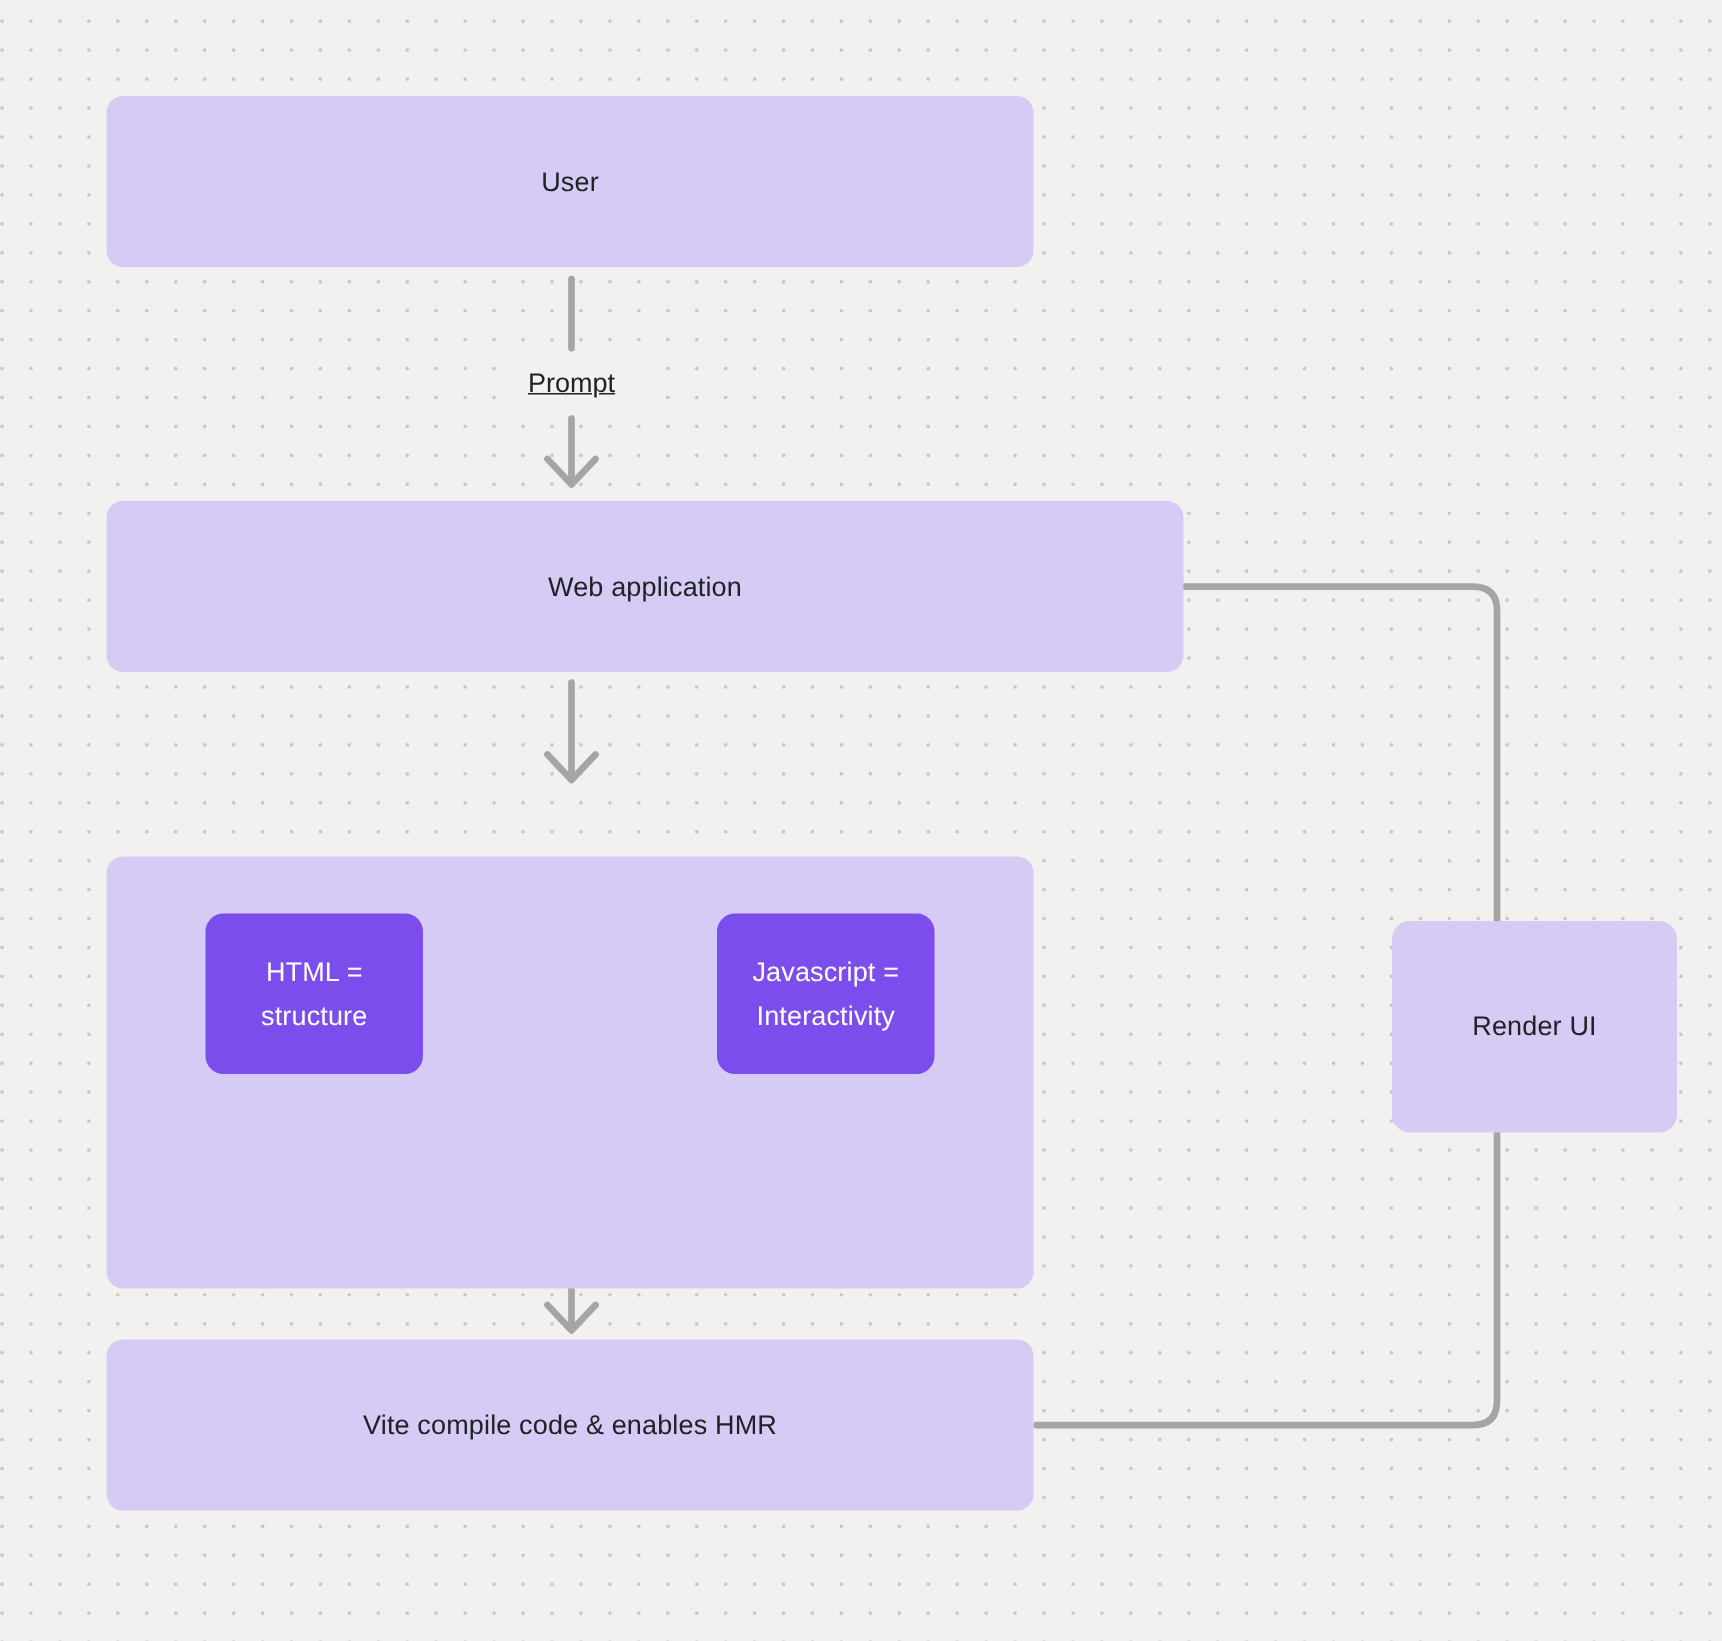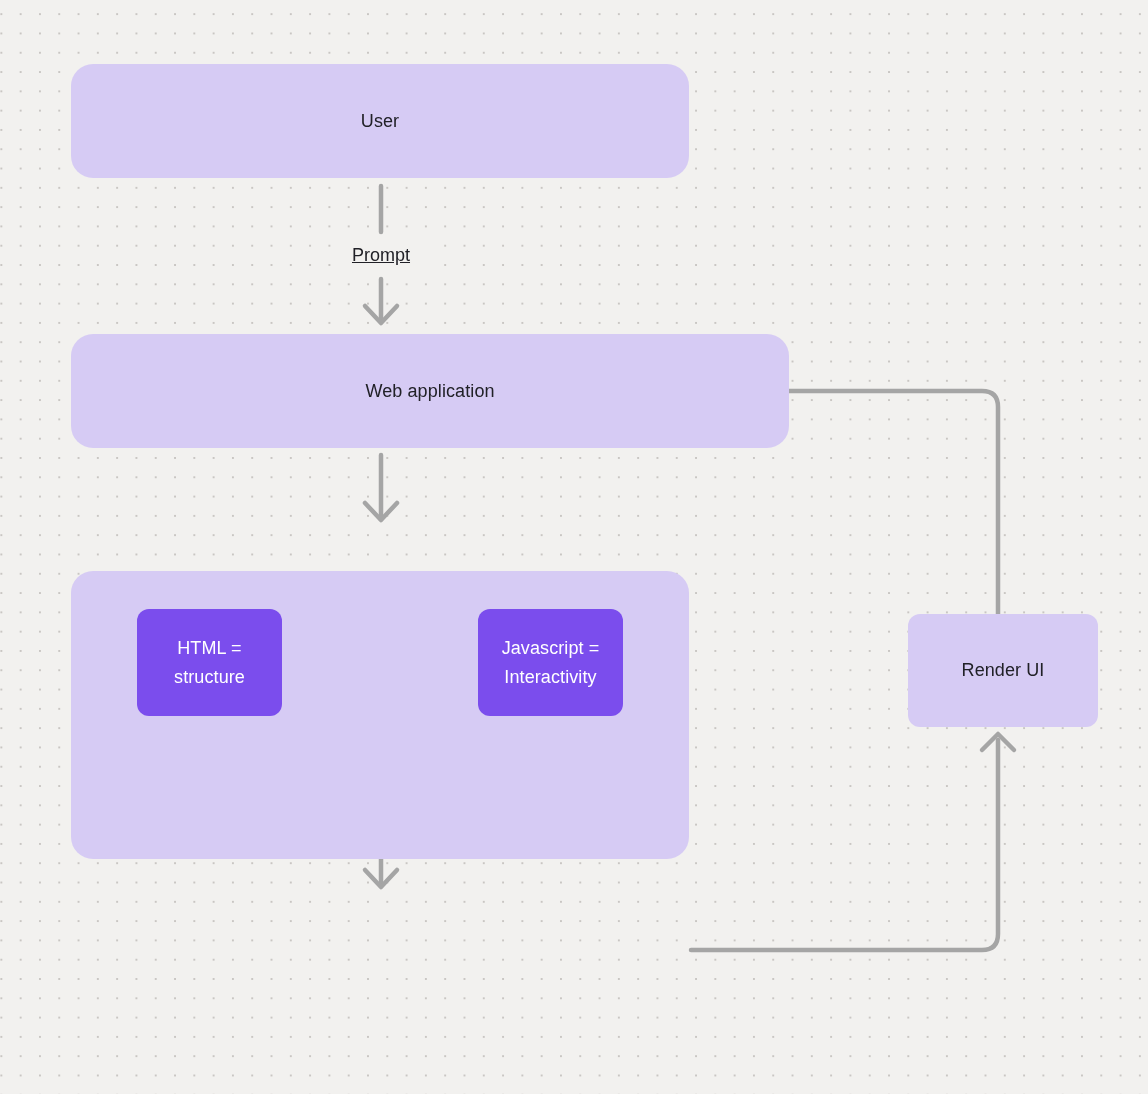--- a/index.html
+++ b/index.html
@@ -22,31 +22,31 @@
     width:1148px;height:1094px;
     overflow:hidden;
     background-color:var(--background);
     background-image:radial-gradient(circle,var(--dot-color) 1.1px,transparent 1.4px);
     background-size:19.3px 19.3px;
     background-position:11px 4.5px;
   }
   .node{
     position:absolute;
     background:var(--node-fill);
-    border-radius:22px;
+    border-radius:11px;
     display:flex;align-items:center;justify-content:center;
     color:var(--text-color);
     font-size:18px;
     letter-spacing:.1px;
   }
   .node-user{left:71px;top:64px;width:618px;height:114px;}
   .node-webapp{left:71px;top:334px;width:718px;height:114px;}
   .node-container{left:71px;top:527px;width:618px;height:288px;margin-top:44px;}
   .node-vite{left:71px;top:893px;width:618px;height:114px;}
-  .node-render{left:908px;top:614px;width:190px;height:113px;border-radius:12px;}
+  .node-render{left:928px;top:614px;width:190px;height:141px;border-radius:12px;}
   .chip{
     position:absolute;
     top:38px;width:145px;height:107px;
     background:var(--chip-fill);
     border-radius:12px;
     display:flex;align-items:center;justify-content:center;
     color:var(--chip-text-color);
     font-size:18px;line-height:29px;
     text-align:center;
     padding:0 11px;
@@ -123,18 +123,21 @@
   <div class="node node-container">
     <div class="chip chip-1">
       <span>HTML = structure</span>
     </div>
     <div class="chip chip-3">
       <span>Javascript = Interactivity</span>
     </div>
 
   </div>
 
+  <div class="node node-vite">
+    <span>Vite compile code &amp; enables HMR</span>
+  </div>
 
   <div class="node node-render">
     <span>Render UI</span>
   </div>
 
 </div>
 
 </body></html>

